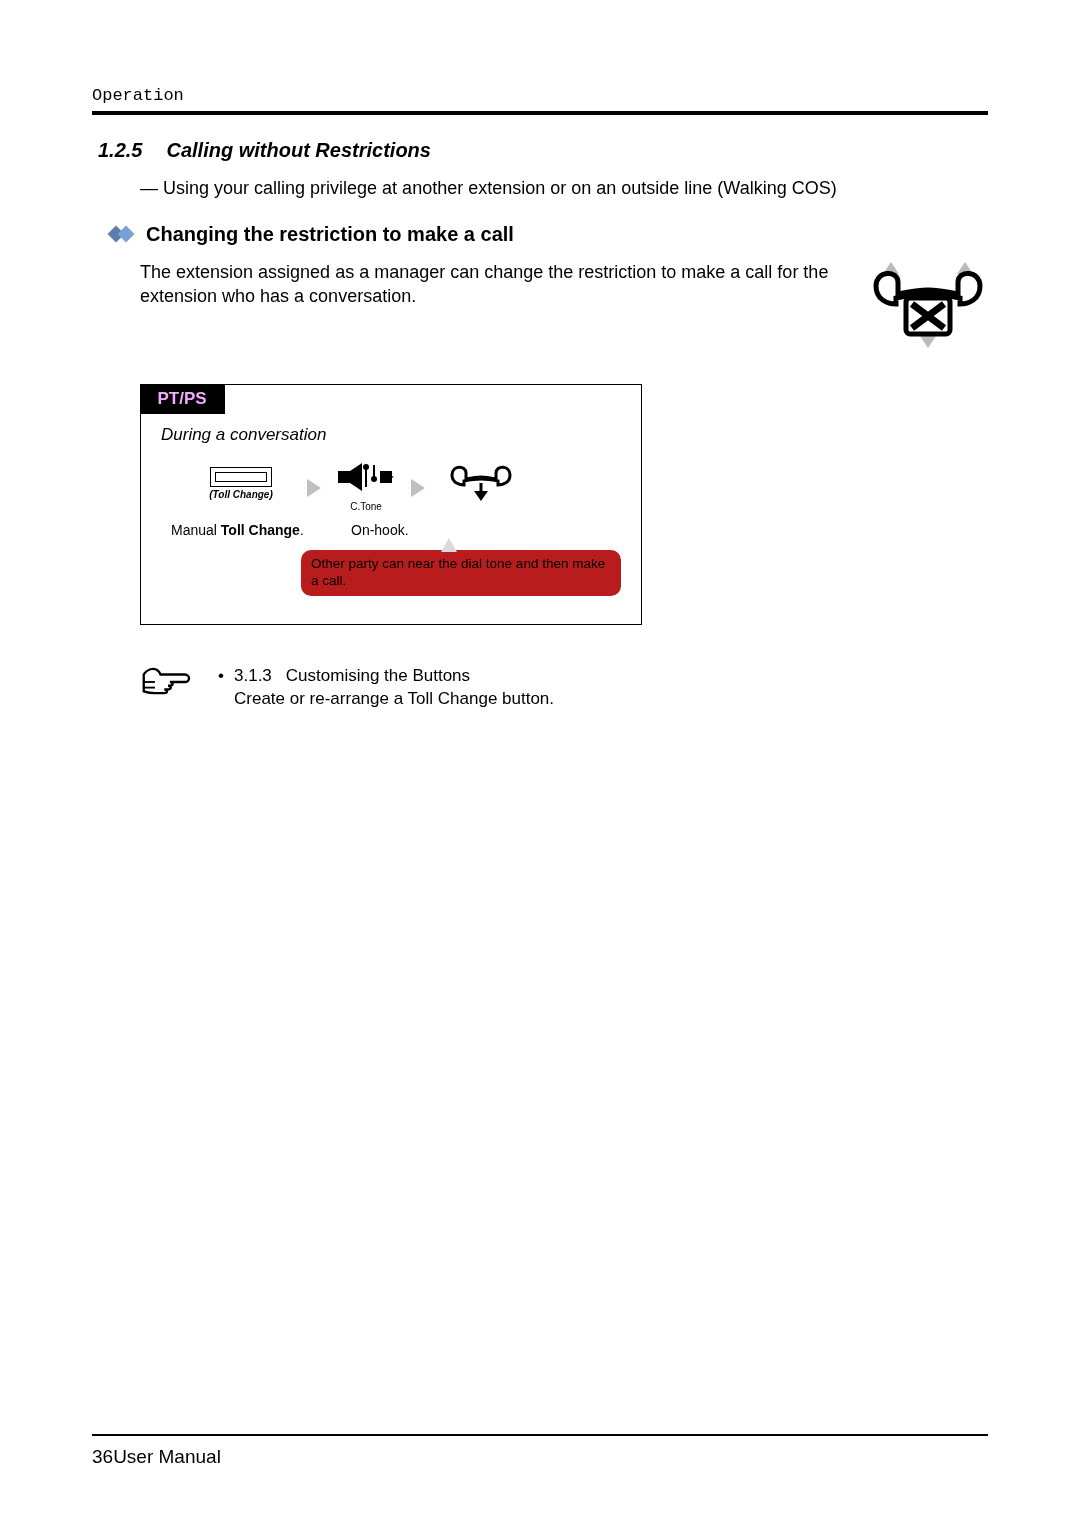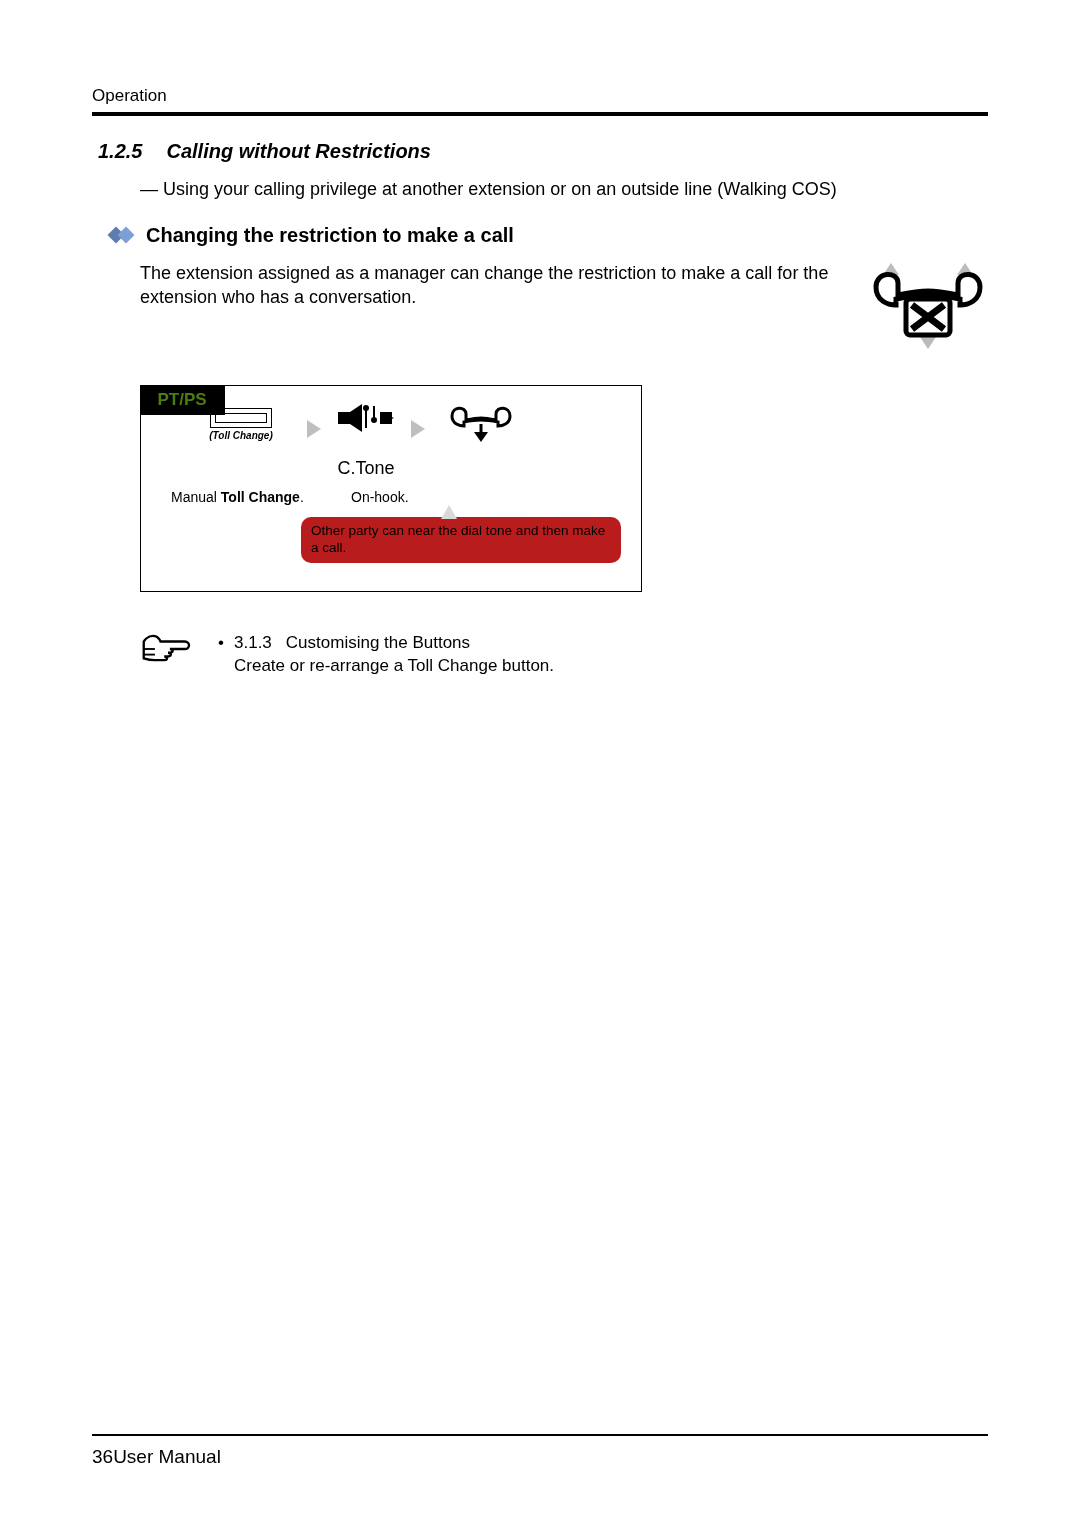--- a/index.html
+++ b/index.html
@@ -11,20 +11,21 @@
   }
   .page {
     width: 1080px;
     height: 1528px;
     position: relative;
     box-sizing: border-box;
     padding: 86px 92px 0 92px;
   }
   .header-label {
     font-size: 17px;
+    font-family: Liberation Mono, monospace;
   }
   .hr-thick {
     border: none;
     border-top: 4px solid #000;
     margin: 6px 0 24px 0;
   }
   .section-title {
     font-size: 20px;
     font-weight: bold;
     font-style: italic;
@@ -86,21 +87,21 @@
     border: 1.5px solid #000;
     position: relative;
     padding-bottom: 14px;
     margin-bottom: 40px;
   }
   .proc-tab {
     position: absolute;
     top: -1.5px;
     left: -1.5px;
     background: #000;
-    color: #4d7c0f;
+    color: #f0abfc;
     font-weight: bold;
     font-size: 17px;
     padding: 5px 18px;
   }
   .proc-sub {
     font-style: italic;
     font-size: 17px;
     padding: 40px 0 0 20px;
   }
   .steps {
@@ -128,22 +129,22 @@
     top: 4px; left: 4px; right: 4px; bottom: 4px;
     border: 1px solid #000;
   }
   .toll-change {
     font-size: 10px;
     font-style: italic;
     font-weight: bold;
     white-space: nowrap;
   }
   .ctone-label {
-    font-size: 18px;
-    margin-top: 20px;
+    font-size: 10px;
+    margin-top: 4px;
   }
   .arrow {
     position: absolute;
     top: 18px;
     width: 0; height: 0;
     border-top: 9px solid transparent;
     border-bottom: 9px solid transparent;
     border-left: 14px solid #bfbfbf;
   }
   .arrow.a1 { left: -4px; }
@@ -250,20 +251,21 @@
         <rect x="38" y="38" width="44" height="36" rx="4" fill="none" stroke="#000" stroke-width="5"></rect>
 
         <line x1="44" y1="44" x2="76" y2="68" stroke="#000" stroke-width="7"></line>
         <line x1="76" y1="44" x2="44" y2="68" stroke="#000" stroke-width="7"></line>
       </svg>
     </div>
   </div>
 
   <div class="proc">
     <div class="proc-tab">PT/PS</div>
+    <div class="proc-sub">During a conversation</div>
 
     <div class="steps">
       <div class="step step1">
         <div class="btn-shape"></div>
         <div class="toll-change">(Toll Change)</div>
       </div>
       <div class="step step2">
         <div class="arrow a1"></div>
         <svg viewBox="0 0 60 32" width="60" height="32">
           <rect x="2" y="10" width="12" height="12" fill="#000"></rect>

